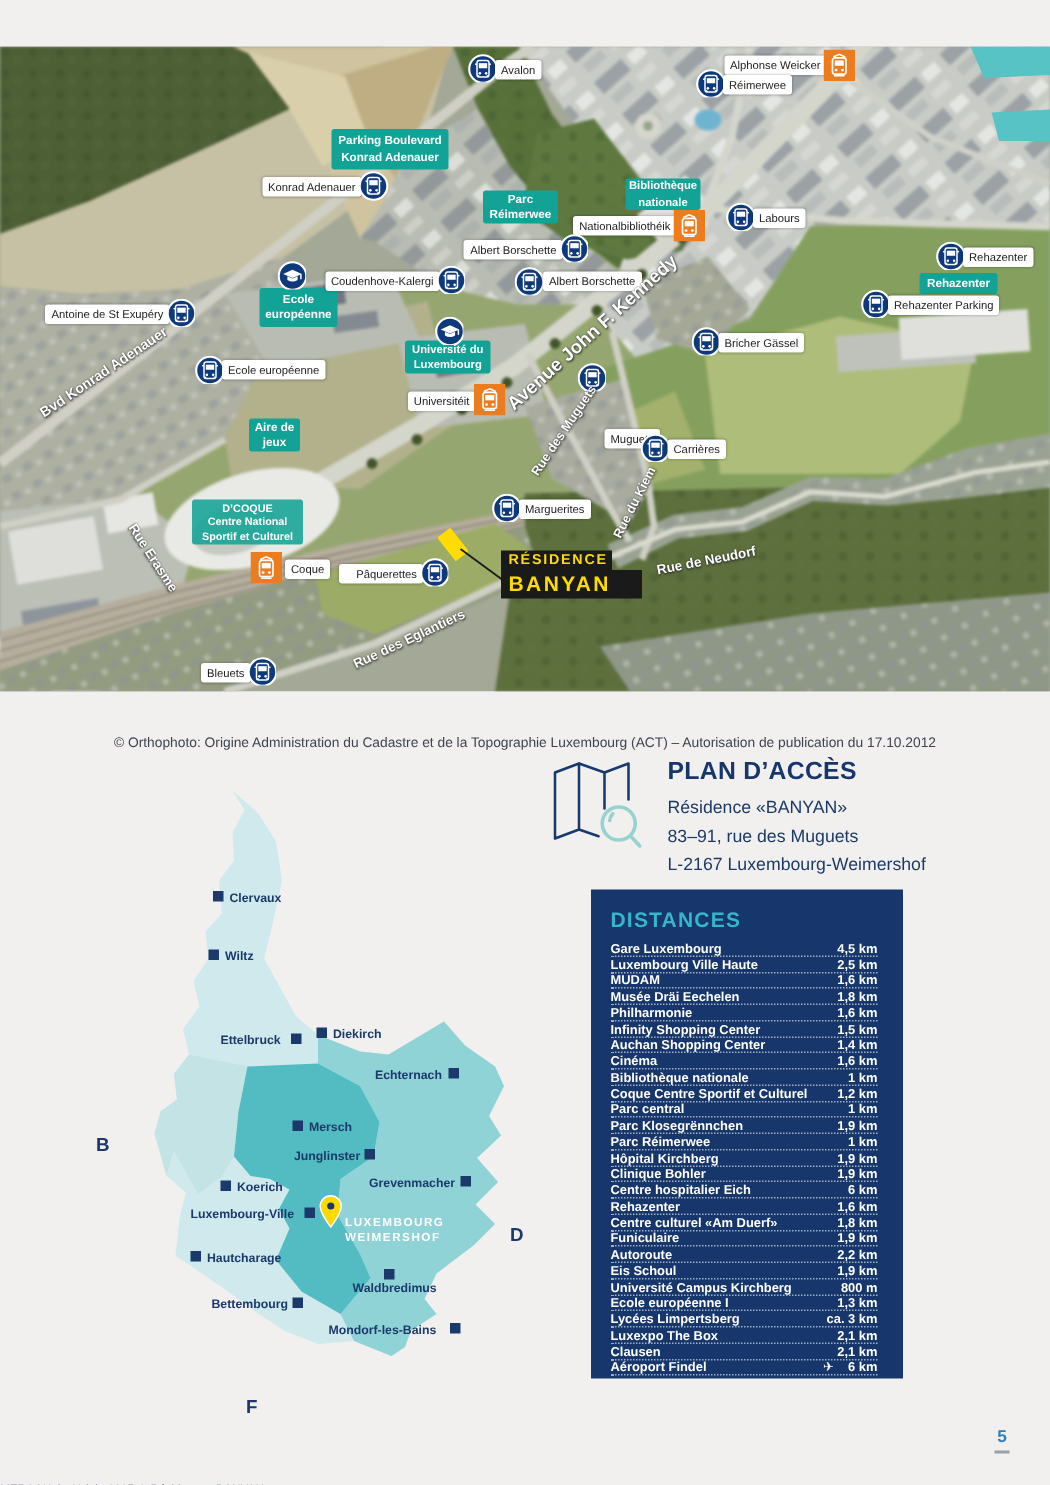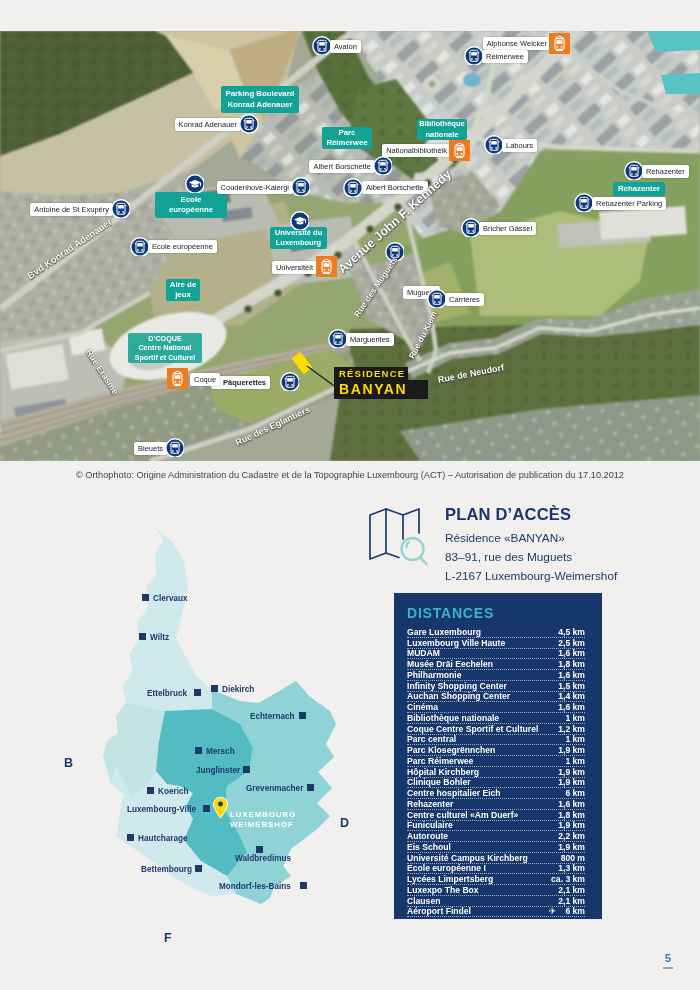--- a/index.html
+++ b/index.html
@@ -192,21 +192,21 @@
 </g>
 </defs>
 </svg>
 
 <div class="teal" style="left:221px;top:55px;width:78px;height:27px;font-size:7.8px;">Parking Boulevard<br>Konrad Adenauer</div>
 
 <div class="teal" style="left:322px;top:96px;width:50px;height:22px;font-size:7.8px;">Parc<br>Réimerwee</div>
 
 <div class="teal" style="left:417px;top:88px;width:50px;height:21px;font-size:7.5px;">Bibliothèque<br>nationale</div>
 
-<div class="teal" style="left:155px;top:161px;width:72px;height:26px;font-size:7.8px;">Ecole<br>européenne</div>
+<div class="teal" style="left:173px;top:161px;width:52px;height:26px;font-size:7.8px;">Ecole<br>européenne</div>
 
 <div class="teal" style="left:270px;top:196px;width:57px;height:22px;font-size:7.5px;">Université du<br>Luxembourg</div>
 
 <div class="teal" style="left:166px;top:248px;width:34px;height:22px;font-size:7.8px;">Aire de<br>jeux</div>
 
 <div class="teal" style="left:128px;top:302px;width:74px;height:30px;font-size:7.2px;line-height:9.3px;background:rgba(19,163,150,.88);">D’COQUE<br>Centre National<br>Sportif et Culturel</div>
 
 <div class="teal" style="left:613px;top:151px;width:52px;height:14px;font-size:7.8px;">Rehazenter</div>
 
 <svg class="busicon" style="left:312px;top:5px;">
@@ -300,21 +300,21 @@
 <svg class="busicon" style="left:427px;top:258px;">
       <use href="#bus"></use>
     </svg>
 <div class="pill" style="left:445px;top:262px;font-weight:normal;">Carrières</div>
 
 <svg class="busicon" style="left:328px;top:298px;">
       <use href="#bus"></use>
     </svg>
 <div class="pill" style="left:346px;top:302px;font-weight:normal;">Marguerites</div>
 
-<div class="pill" style="right:430px;top:345px;font-weight:bold;padding-left:12px;">Pâquerettes</div>
+<div class="pill" style="right:418px;top:345px;font-weight:normal;padding-left:12px;">Pâquerettes</div>
 <svg class="busicon" style="left:280px;top:341px;">
       <use href="#bus"></use>
     </svg>
 
 <svg class="tramicon" style="left:167px;top:337px;">
       <use href="#tram"></use>
     </svg>
 <div class="pill" style="left:190px;top:342px;font-weight:normal;">Coque</div>
 
 <div class="pill" style="right:533px;top:411px;font-weight:normal;margin-left:46px;">Bleuets</div>
@@ -342,21 +342,21 @@
 
 <svg class="abs" style="left:305px;top:333px;" width="34" height="26">
       <line x1="2" y1="2" x2="32" y2="24" stroke="#1a1a1a" stroke-width="1.2"></line>
     </svg>
 
 <div class="abs" style="left:334px;top:336px;background:#1a1a1a;color:#ffdc00;font-size:9.5px;font-weight:bold;letter-spacing:1.2px;padding:1px 3px 1px 5px;">RÉSIDENCE</div>
 
 <div class="abs" style="left:334px;top:349px;background:#1a1a1a;color:#ffdc00;font-size:14px;font-weight:bold;letter-spacing:1.6px;padding:1px 21px 2px 5px;">BANYAN</div>
 </div>
 
-<div class="abs" style="left:0;top:470px;width:700px;text-align:center;font-size:9.2px;color:#3f4450;">© Orthophoto: Origine Administration du Cadastre et de la Topographie Luxembourg (ACT) – Autorisation de publication du 17.10.2012</div>
+<div class="abs" style="left:0;top:490px;width:700px;text-align:center;font-size:9.2px;color:#3f4450;">© Orthophoto: Origine Administration du Cadastre et de la Topographie Luxembourg (ACT) – Autorisation de publication du 17.10.2012</div>
 
 <svg class="abs" style="left:368px;top:505px;" width="62" height="64" viewBox="0 0 62 64">
 <g fill="none" stroke="#173a6d" stroke-width="1.7" stroke-linejoin="round" stroke-linecap="round">
 <polygon points="2,10 18,4 18,48 2,54"></polygon>
 <polyline points="18,4 35,10 51,4 51,28"></polyline>
 <polyline points="35,10 35,34"></polyline>
 <polyline points="18,48 31,52.5"></polyline>
 </g>
 <g fill="none" stroke="#96d3d0" stroke-width="2.4" stroke-linecap="round">
 <circle cx="44.5" cy="44" r="11"></circle>

